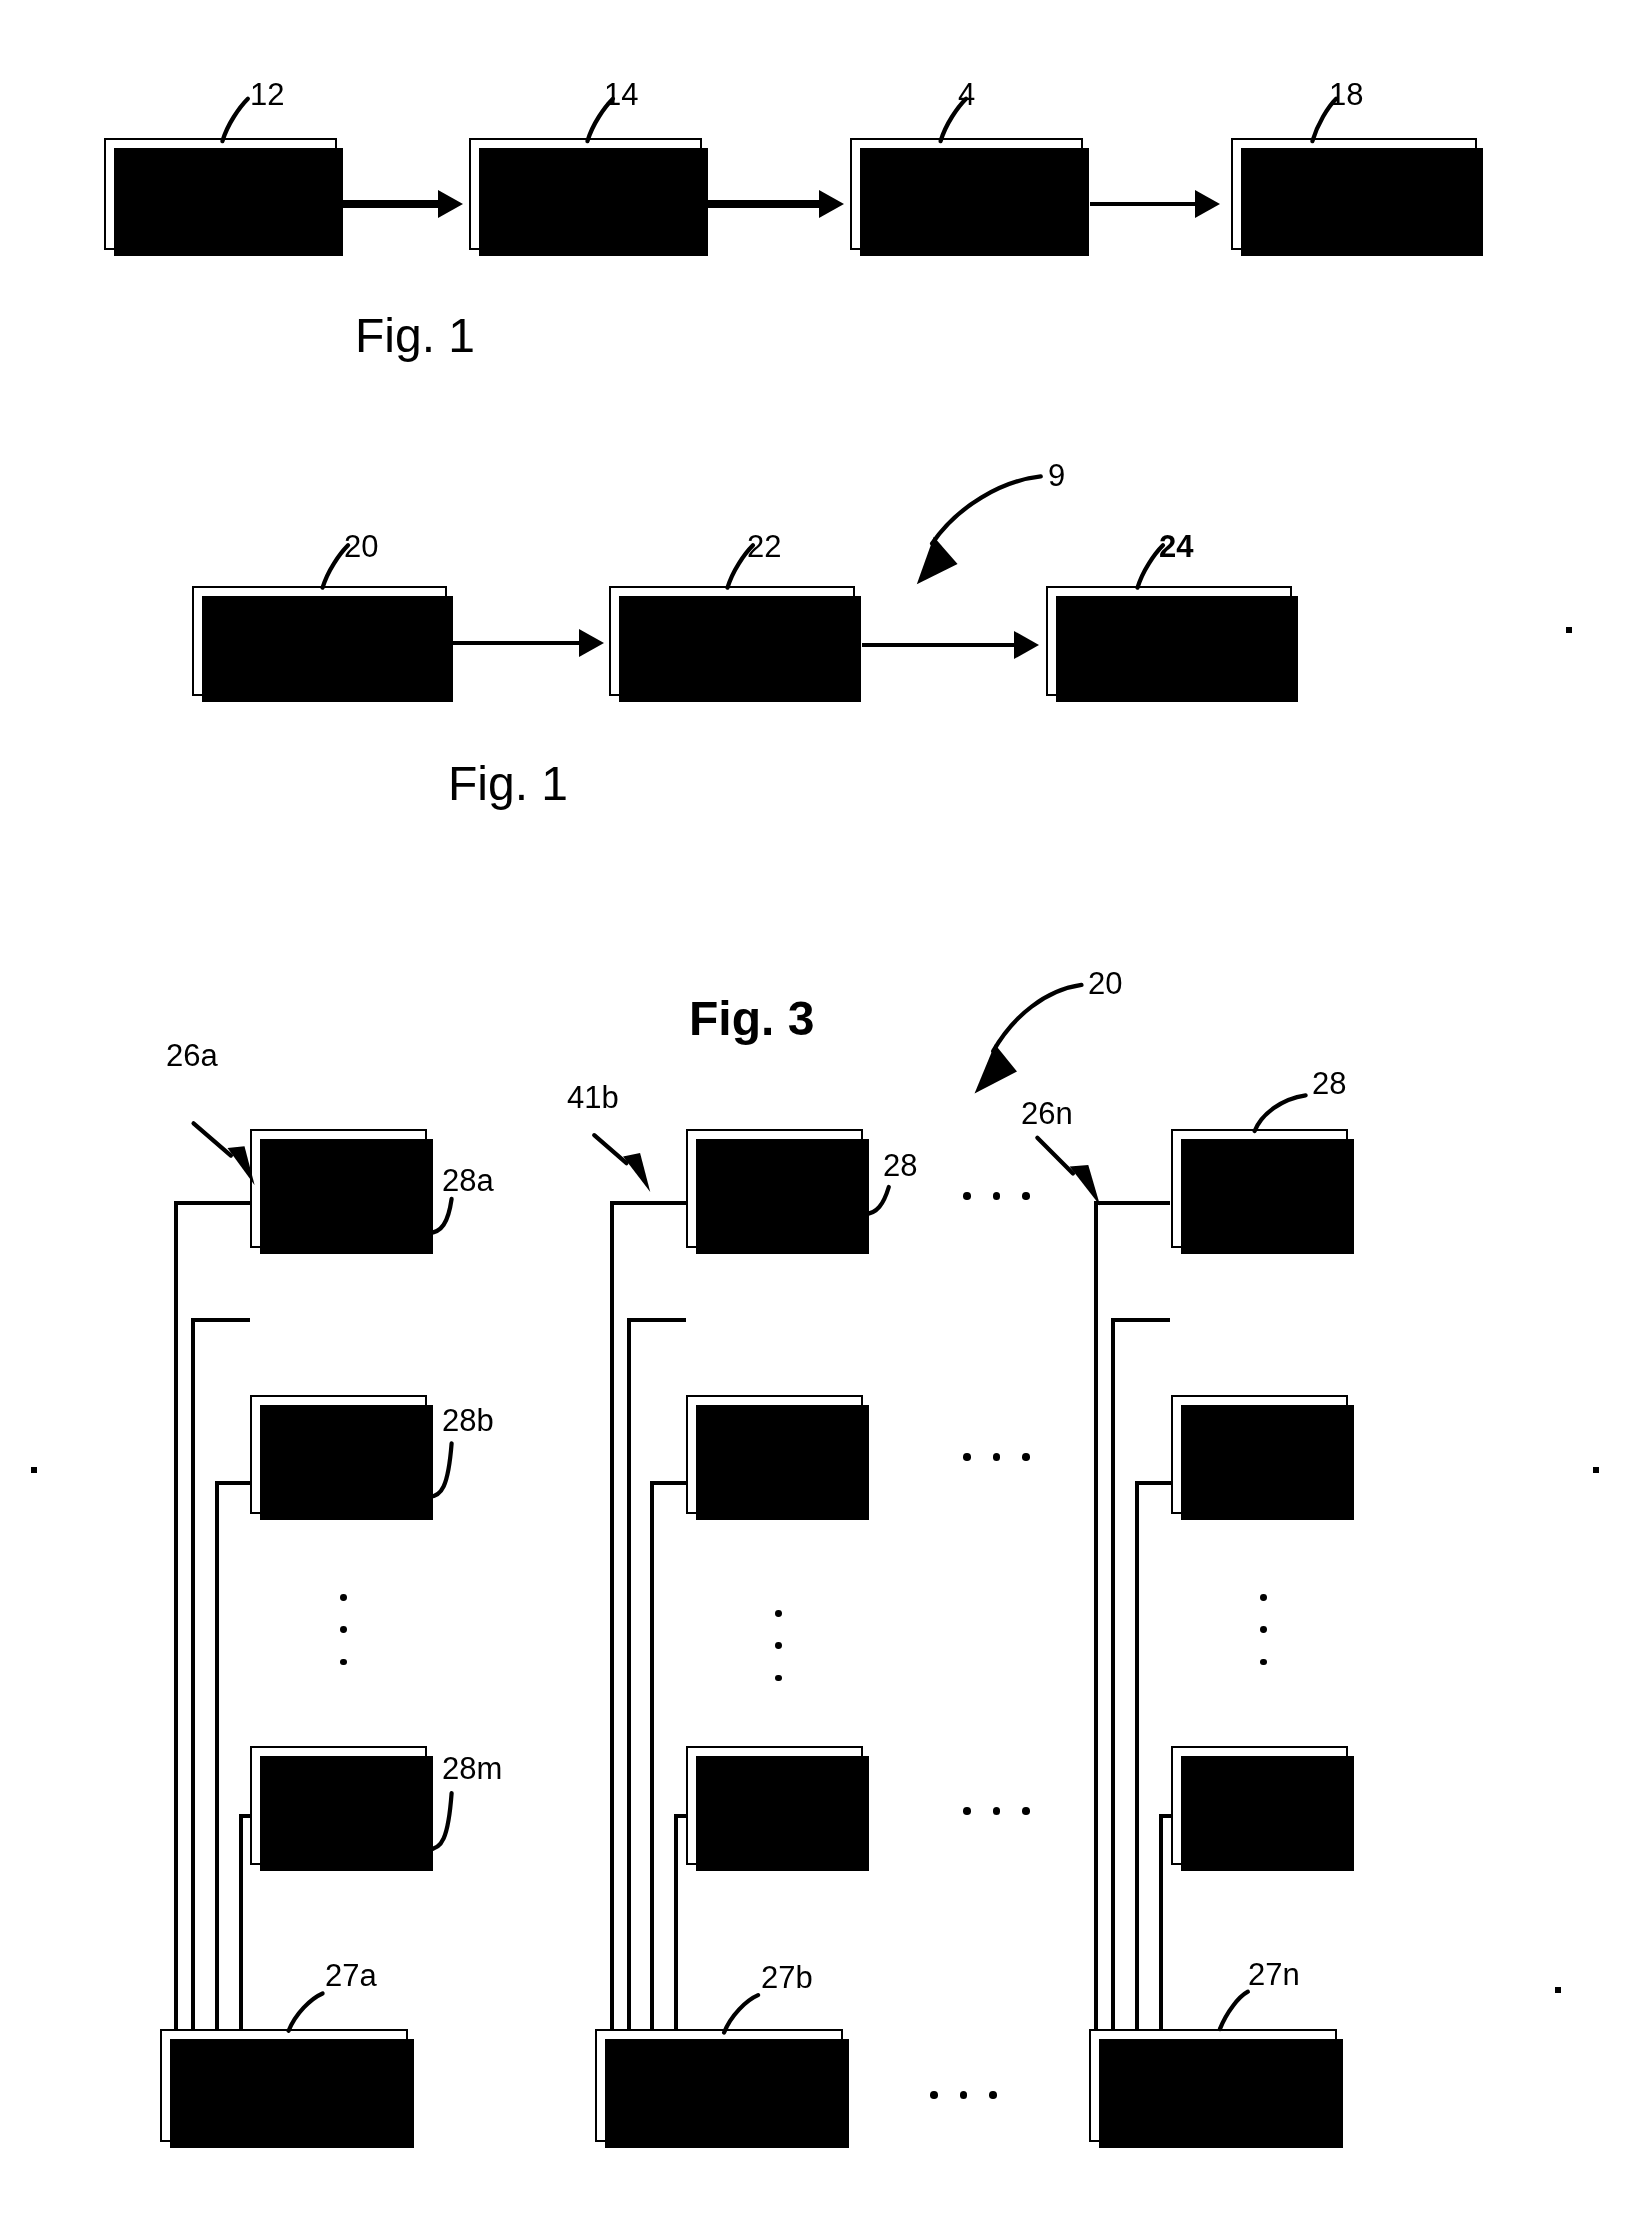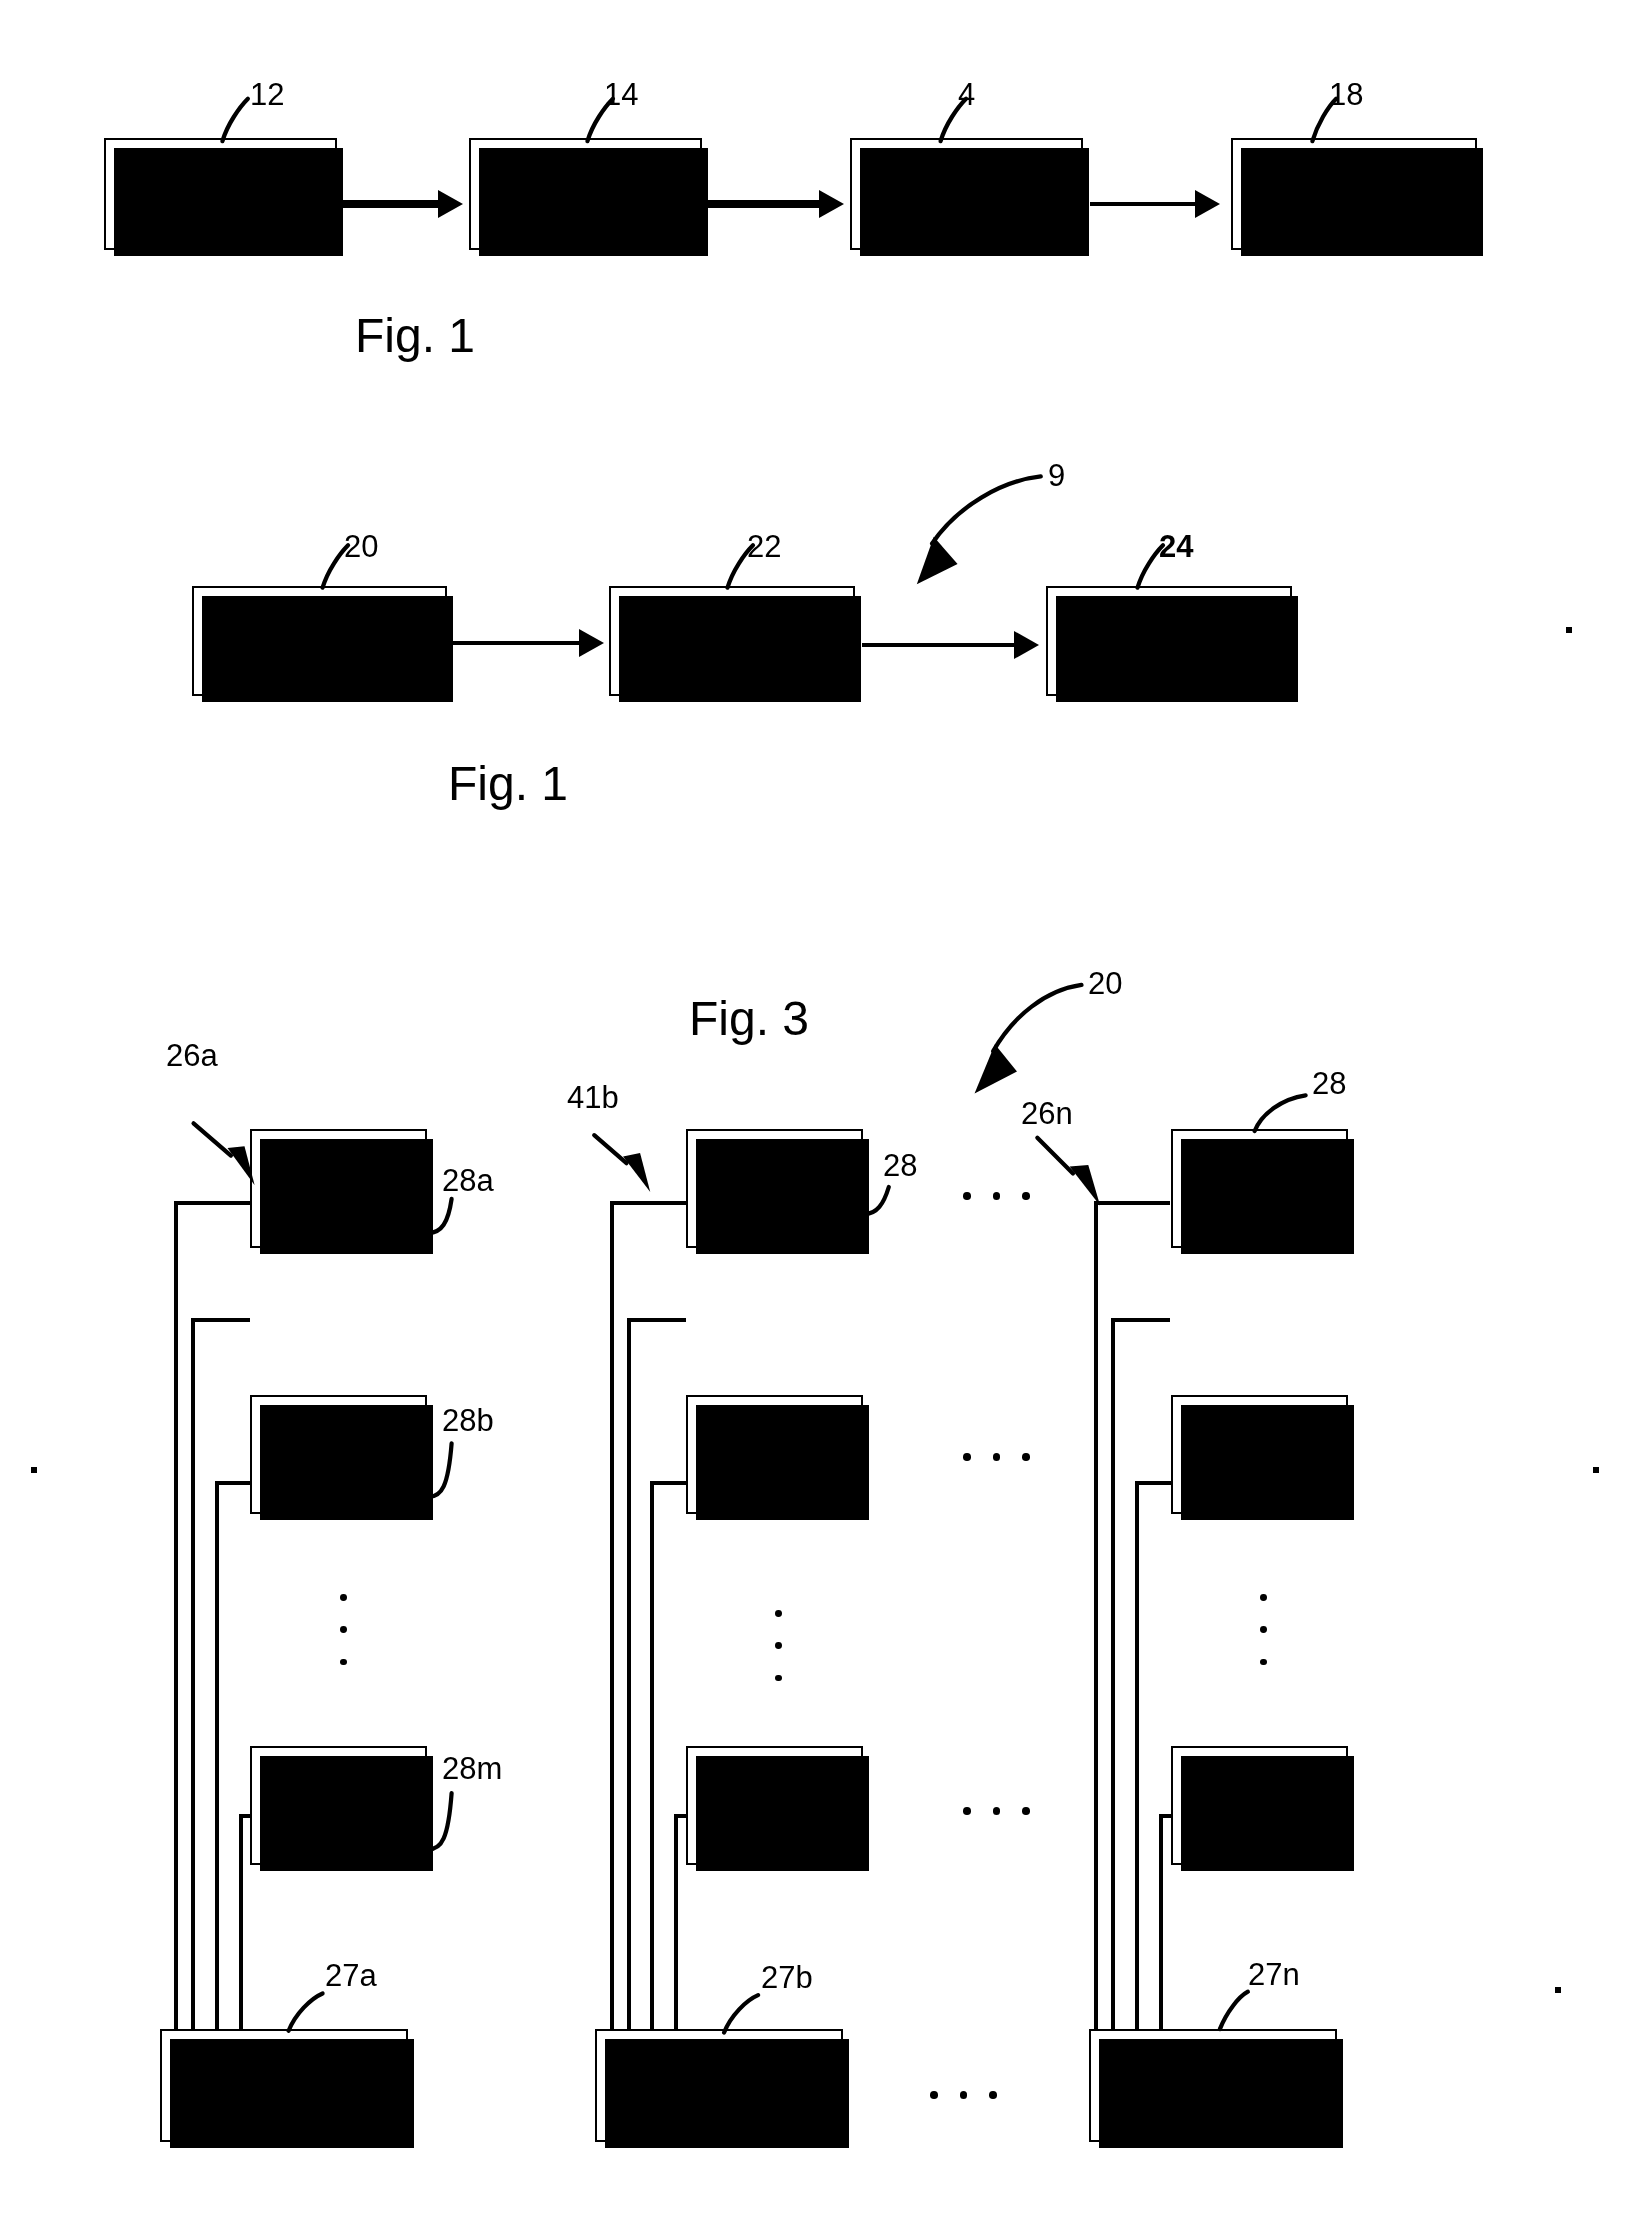--- a/index.html
+++ b/index.html
@@ -167,21 +167,21 @@
     <div class="arrowhead" style="left:579px;top:629px;"></div>
 
     <div class="flow-thin" style="left:862px;top:643px;width:153px;"></div>
     <div class="arrowhead" style="left:1014px;top:631px;"></div>
 
     <div class="figlabel" style="left:448px;top:760px;">Fig. 1</div>
   </div>
 
   <div class="abs" style="left:0;top:0;width:1646px;height:2239px;">
 
-    <div class="figlabel" style="left:689px;top:995px;">Fig. 3</div>
+    <div class="figlabel" style="left:689px;top:995px;font-weight:bold;">Fig. 3</div>
     <div class="reflabel" style="left:1088px;top:968px;">20</div>
 
     <div>
       <div class="reflabel" style="left:166px;top:1040px;">26a</div>
 
       <div class="vline" style="left:174px;top:1201px;height:828px;"></div>
       <div class="vline" style="left:191px;top:1318px;height:711px;"></div>
       <div class="vline" style="left:215px;top:1481px;height:548px;"></div>
       <div class="vline" style="left:239px;top:1814px;height:215px;"></div>
 

